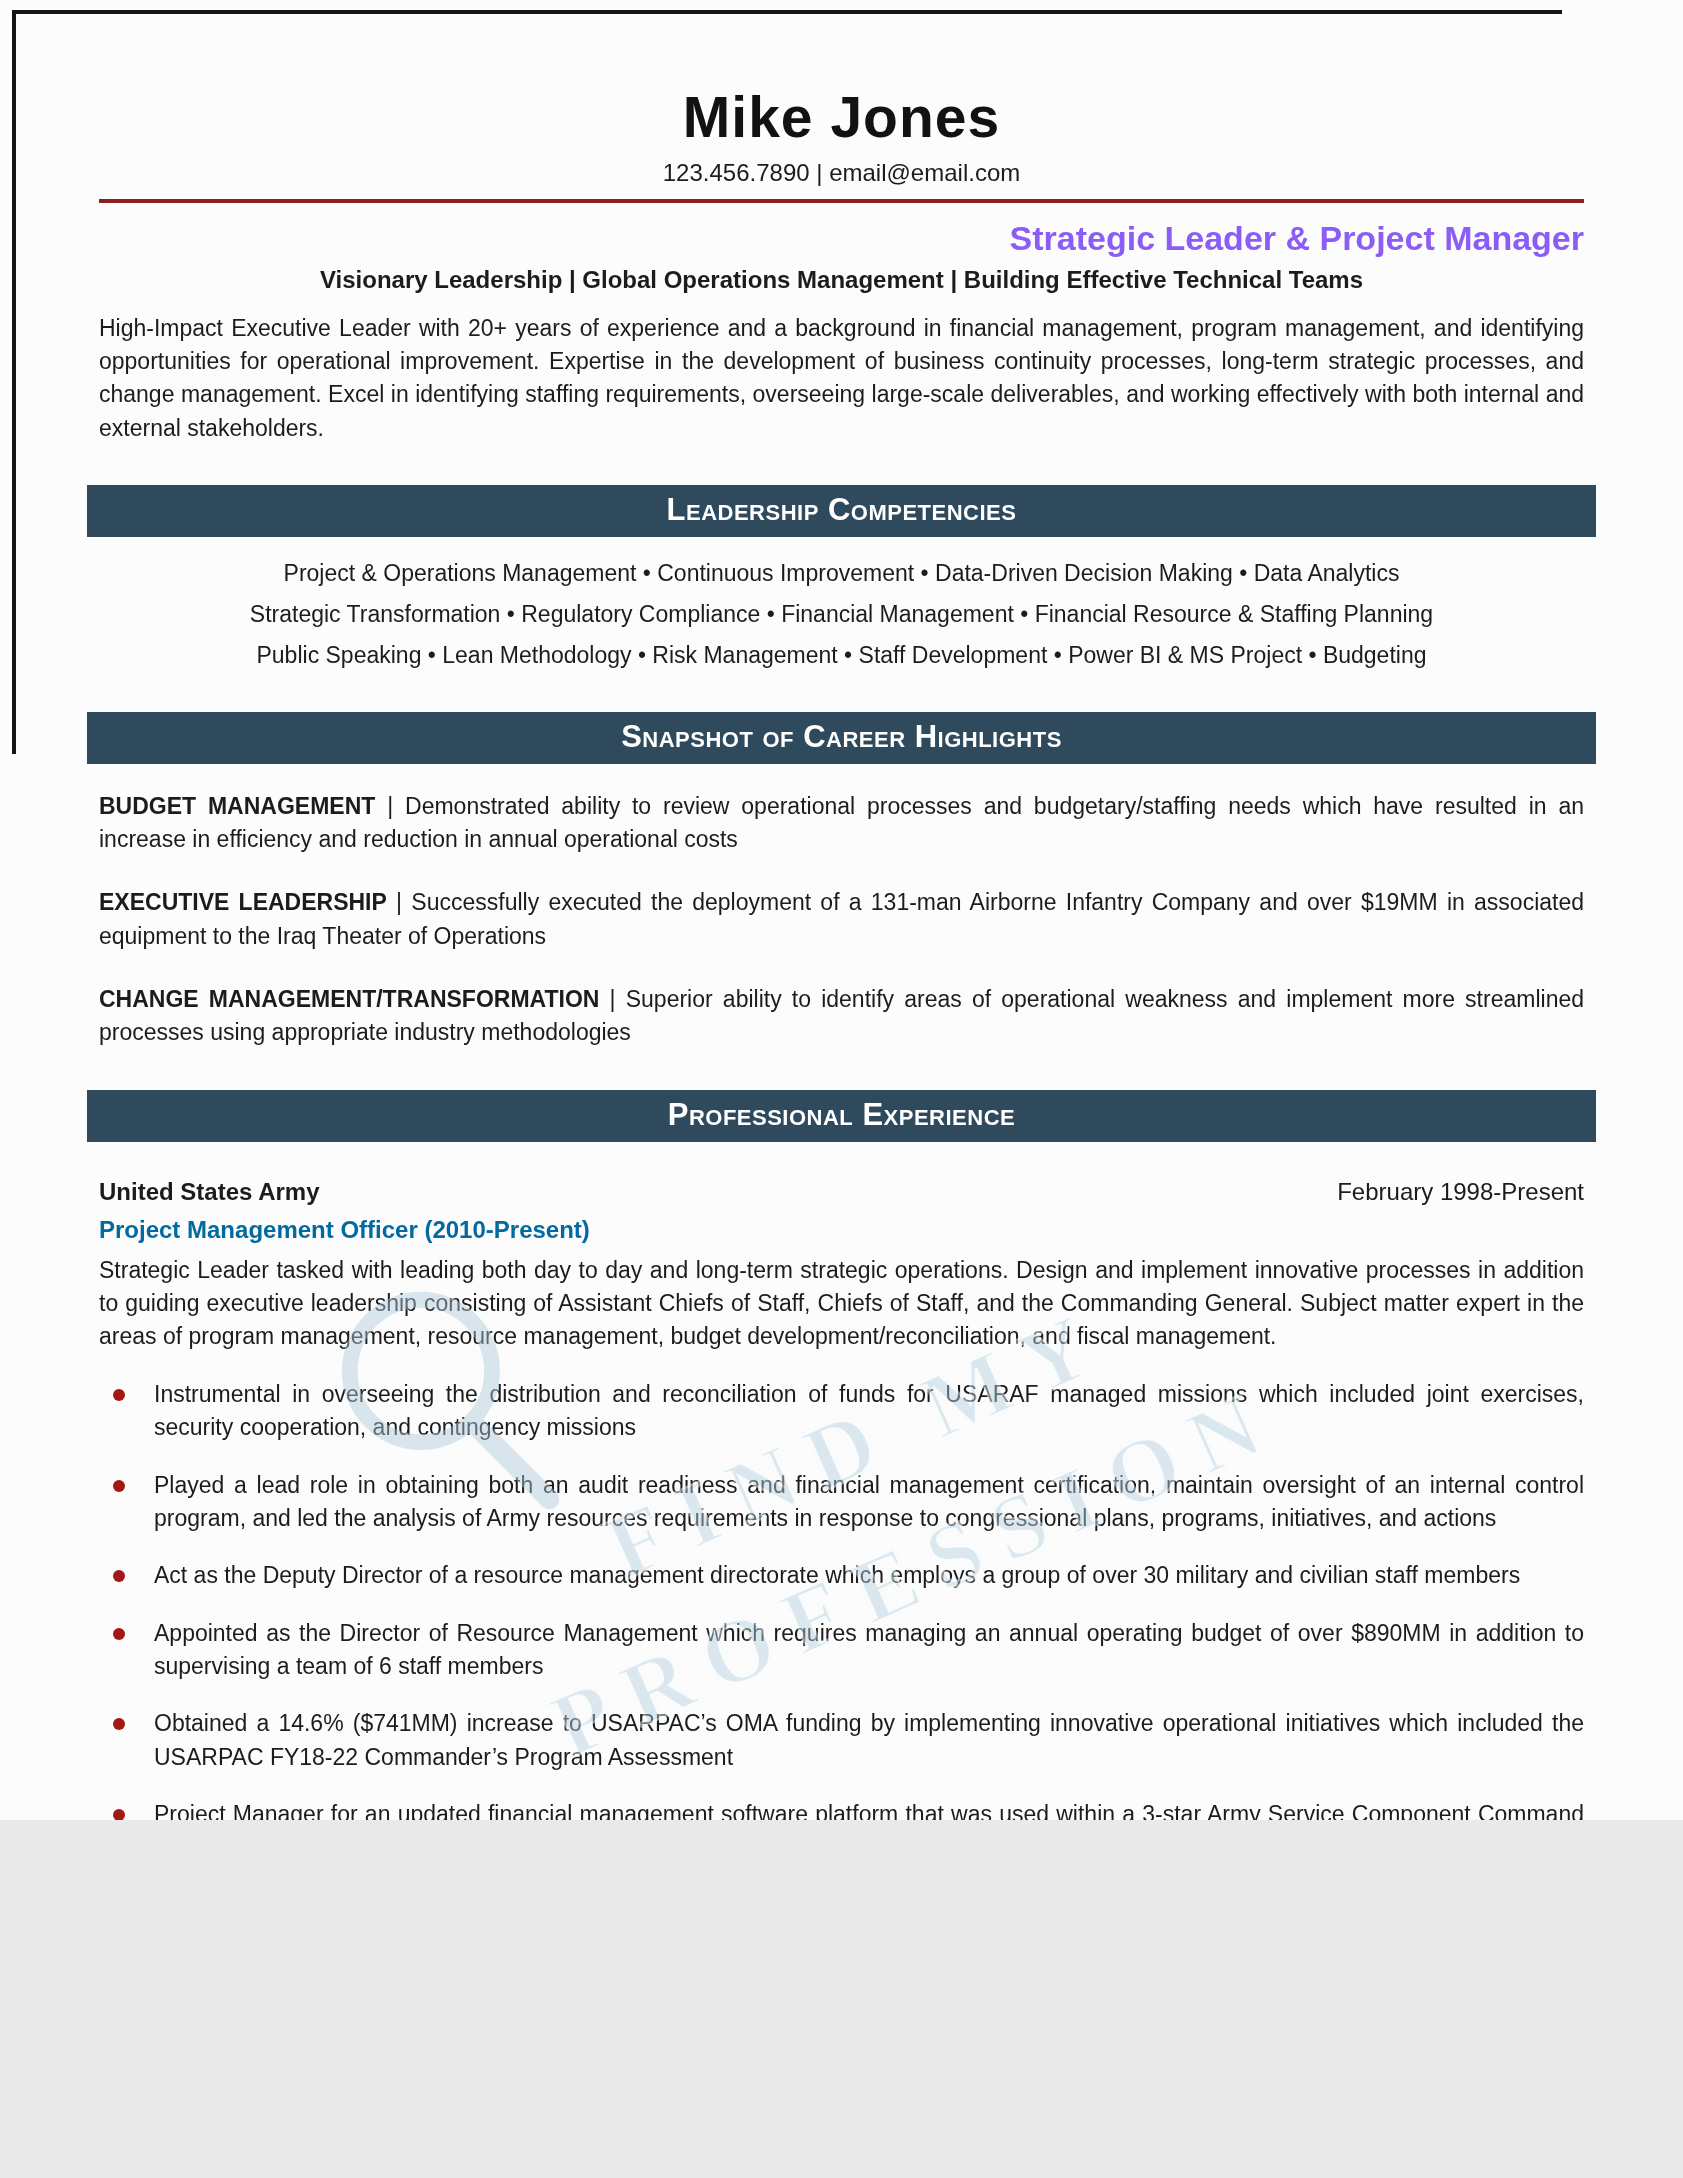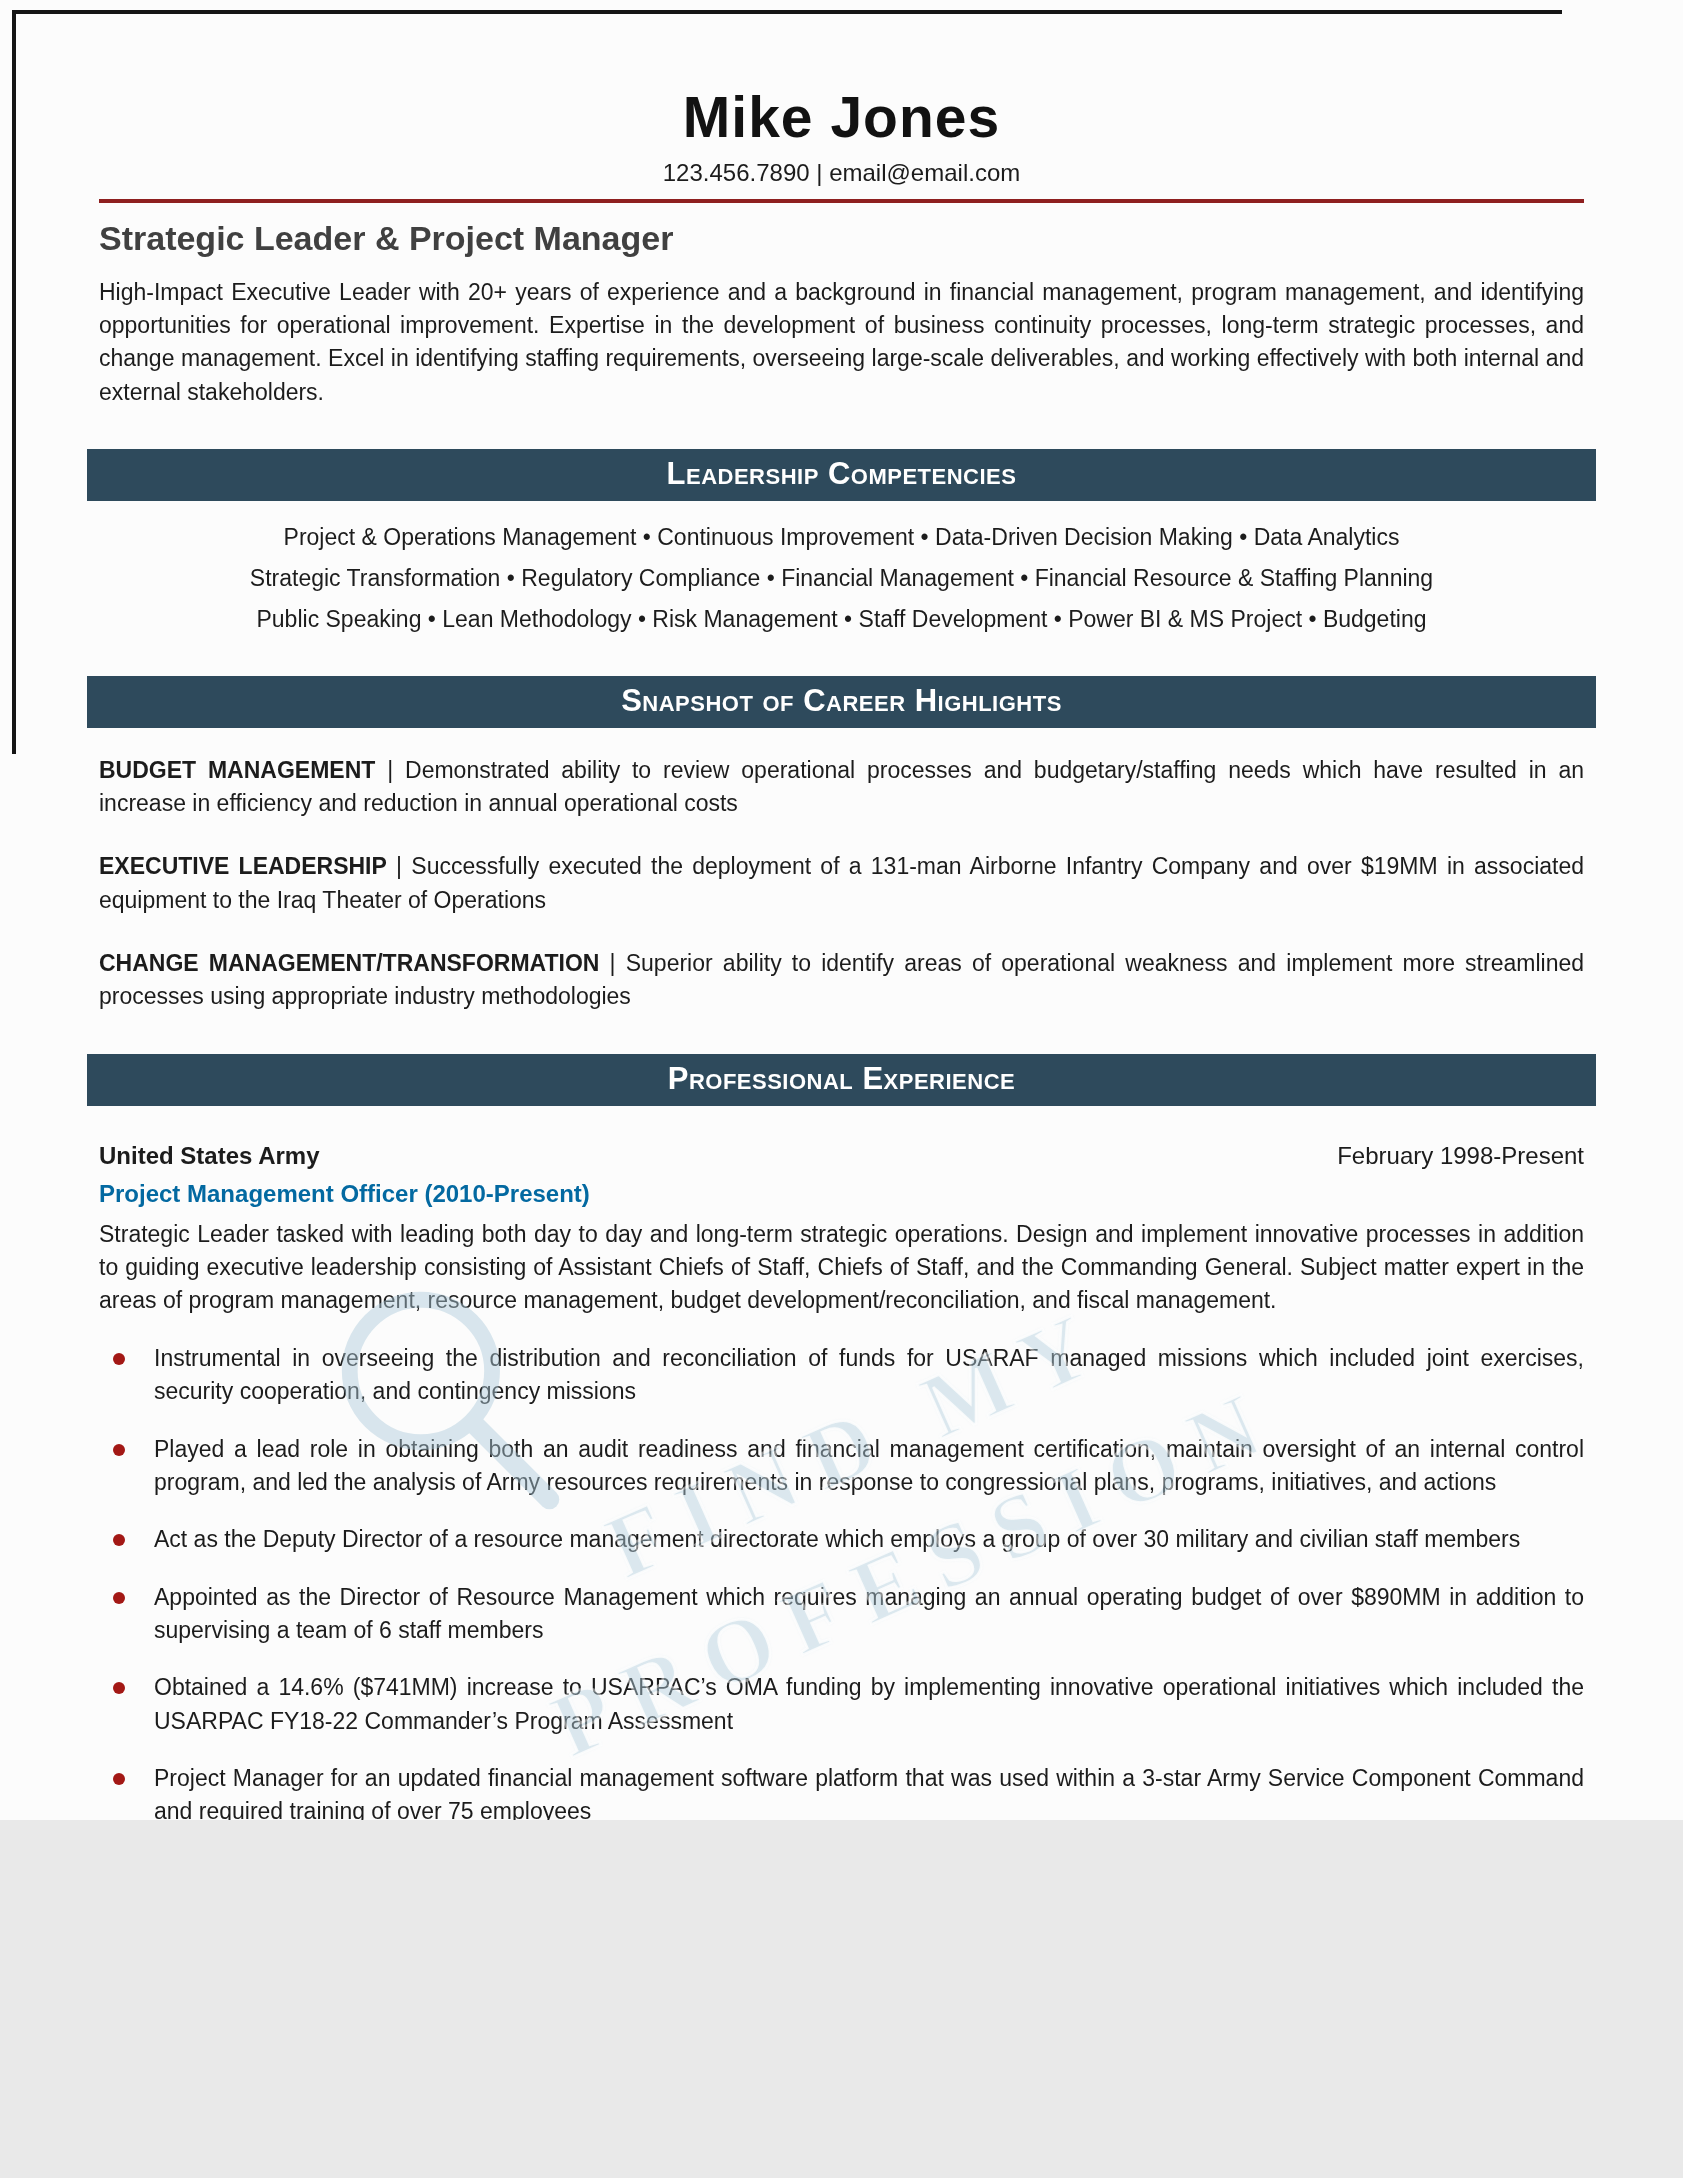--- a/index.html
+++ b/index.html
@@ -19,21 +19,21 @@
   
   .edge-top { position:absolute; top:10px; left:12px; width:1550px; height:4px; background:#151515; z-index:6; }
   .edge-left { position:absolute; top:10px; left:12px; width:4px; height:744px; background:#151515; z-index:6; }
 
   .content { position:relative; z-index:2; padding:85px 99px 0 99px; }
 
   .name { text-align:center; font-size:57px; font-weight:bold; letter-spacing:1px; color:#121212; line-height:1.15; }
   .contact { text-align:center; font-size:24px; margin-top:8px; color:#1c1c1c; }
   .rule { height:4px; background:#8e1f1f; margin-top:12px; }
 
-  .doc-title { text-align:left; font-size:34px; font-weight:bold; margin-top:16px; color:#404040; }
+  .doc-title { text-align:right; font-size:34px; font-weight:bold; margin-top:16px; color:#8b5cf6; }
   .doc-subtitle { text-align:center; font-size:24px; font-weight:bold; margin-top:8px; }
 
   .summary { font-size:23px; line-height:1.45; text-align:justify; margin-top:18px; }
 
   .bar {
     background:#2e4a5c; color:#ffffff;
     text-align:center; font-weight:bold;
     font-variant:small-caps;
     font-size:31px; letter-spacing:0.5px;
     padding:7px 0 9px 0;
@@ -94,20 +94,21 @@
 
   <div class="edge-top"></div>
   <div class="edge-left"></div>
 
   <div class="content">
 
     <div class="name">Mike Jones</div>
     <div class="contact">123.456.7890 | email@email.com</div>
     <div class="rule"></div>
     <div class="doc-title">Strategic Leader &amp; Project Manager</div>
+    <div class="doc-subtitle">Visionary Leadership | Global Operations Management | Building Effective Technical Teams</div>
     <p class="summary">High-Impact Executive Leader with 20+ years of experience and a background in financial management, program management, and identifying opportunities for operational improvement. Expertise in the development of business continuity processes, long-term strategic processes, and change management. Excel in identifying staffing requirements, overseeing large-scale deliverables, and working effectively with both internal and external stakeholders.</p>
 
     <div class="bar">Leadership Competencies</div>
     <div class="comp-wrap">
       <div class="comp-line">Project &amp; Operations Management • Continuous Improvement • Data-Driven Decision Making • Data Analytics</div>
       <div class="comp-line">Strategic Transformation • Regulatory Compliance • Financial Management • Financial Resource &amp; Staffing Planning</div>
       <div class="comp-line">Public Speaking • Lean Methodology • Risk Management • Staff Development • Power BI &amp; MS Project • Budgeting</div>
     </div>
 
     <div class="bar second">Snapshot of Career Highlights</div>

